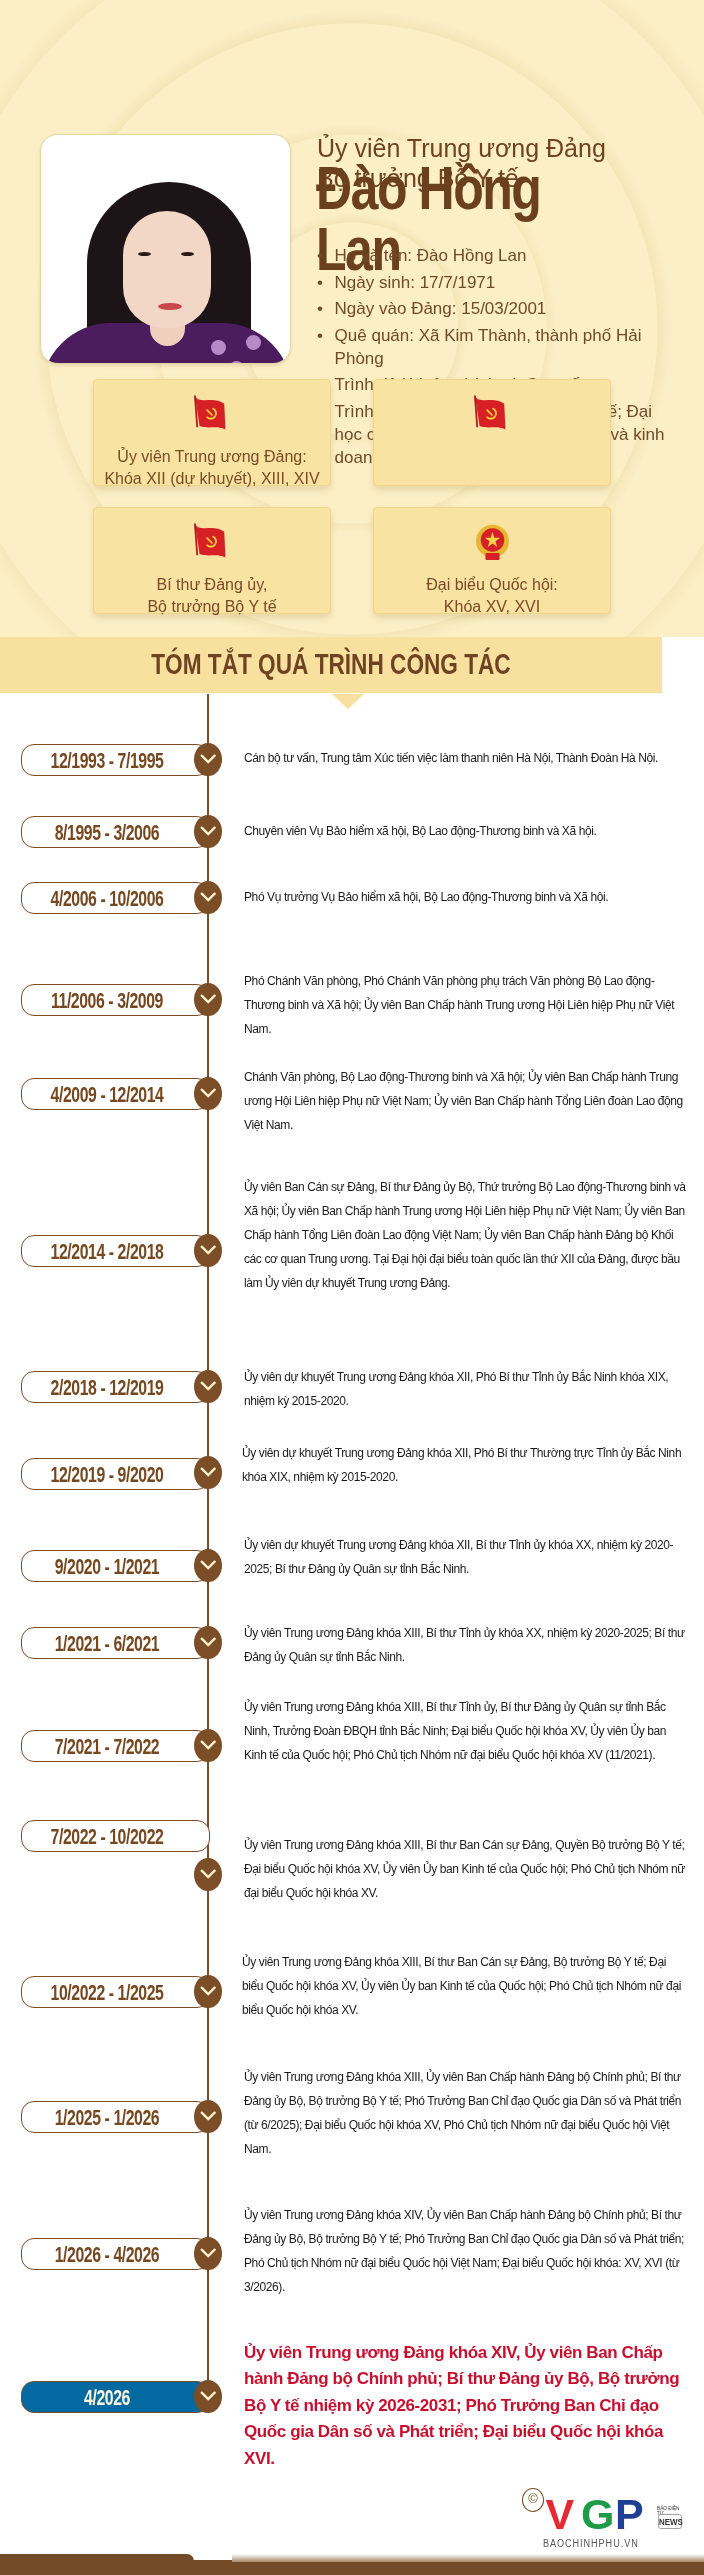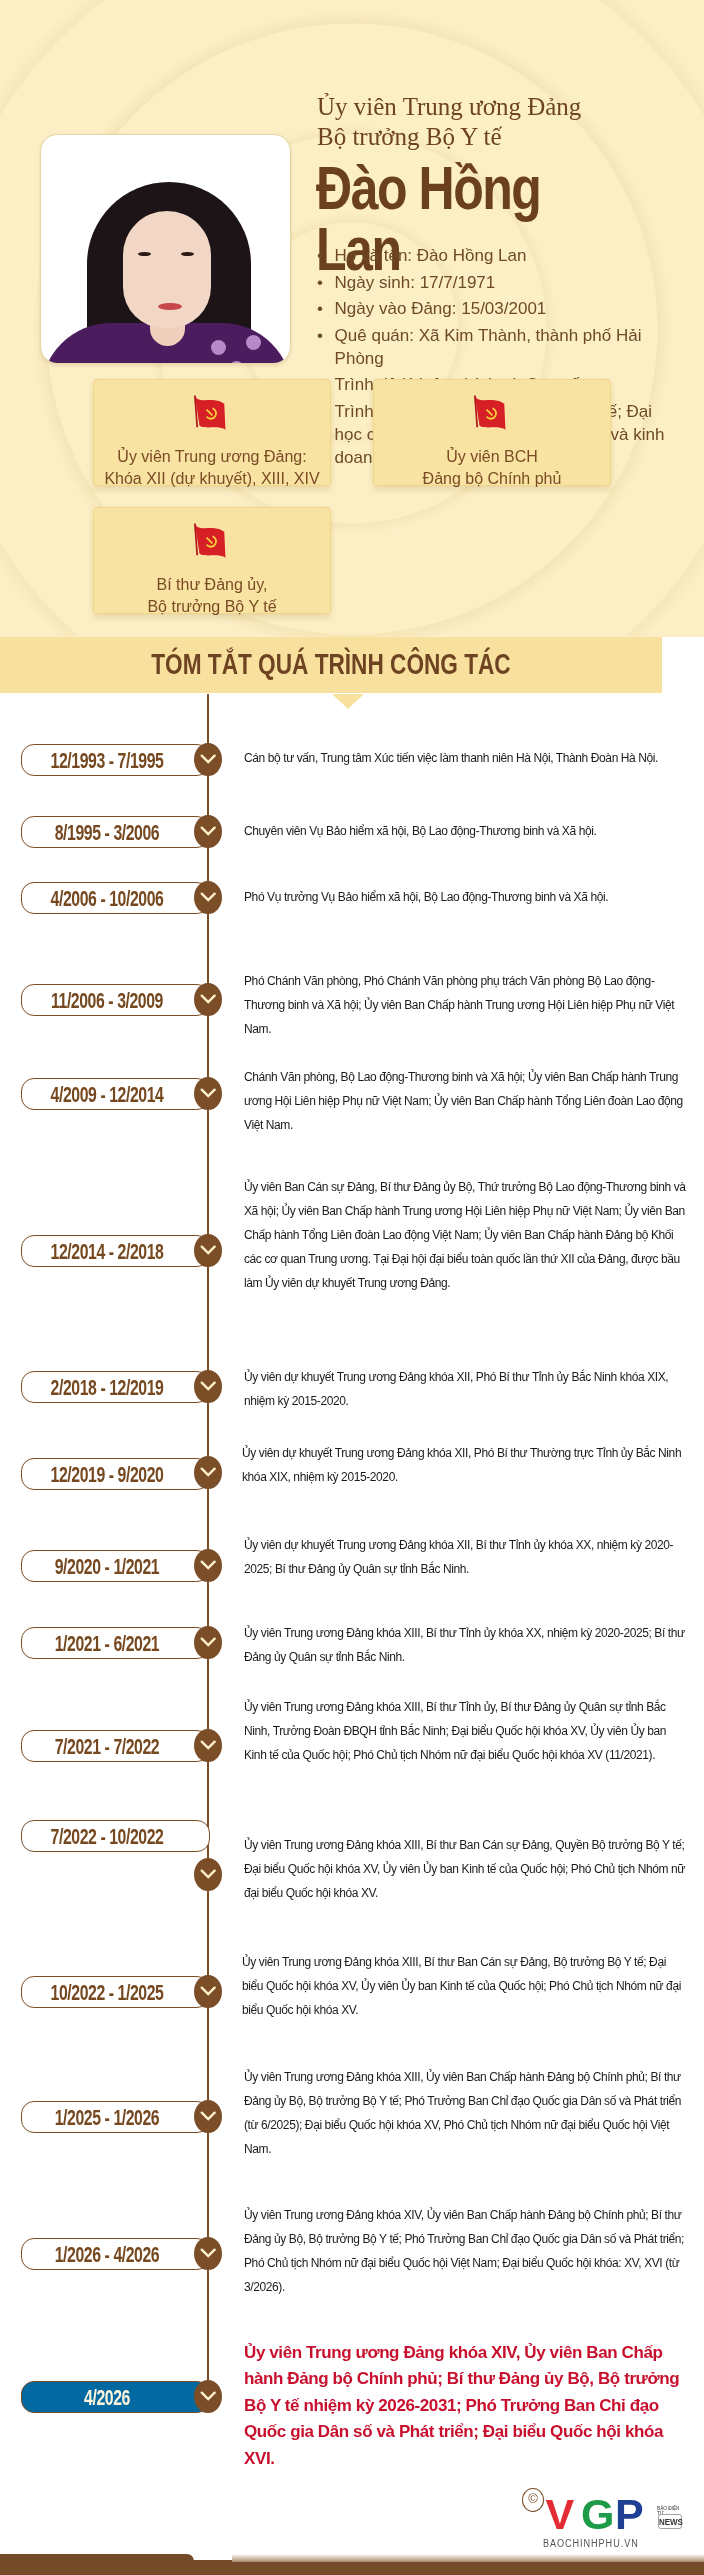--- a/index.html
+++ b/index.html
@@ -16,21 +16,21 @@
     box-shadow: 0 1.2px 3.5px rgba(120,90,40,0.15);
   }
   .photo .hair { position: absolute; left: 46px; top: 47px; width: 164px; height: 200px; border-radius: 82px 82px 23.5px 23.5px; background: #1c1416; }
   .photo .face { position: absolute; left: 82px; top: 76px; width: 88px; height: 117px; border-radius: 44px 44px 41px 41px; background: #f3d7c6; }
   .photo .eye { position: absolute; top: 117px; width: 13px; height: 4.1px; border-radius: 50%; background: #2a1a16; }
   .photo .lips { position: absolute; left: 117px; top: 168px; width: 23.5px; height: 7px; border-radius: 50%; background: #c8474d; }
   .photo .dress { position: absolute; left: 0; top: 188px; width: 251px; height: 70px; border-radius: 94px 94px 0 0; background: #4b1d5e; }
   .photo .neck { position: absolute; left: 109px; top: 176px; width: 35px; height: 35px; background: #f0cfbd; border-radius: 0 0 17.6px 17.6px; }
   .photo .flower { position: absolute; width: 15.3px; height: 15.3px; border-radius: 50%; background: #b58ac6; }
 
-  .subtitle { position: absolute; left: 317px; font-family: Liberation Serif, serif; font-size: 25px; color: #6e4322; line-height: 1; }
+  .subtitle { position: absolute; left: 317px; font-family: Liberation Sans, sans-serif; font-size: 25px; color: #6e4322; line-height: 1; margin-top: 42px; }
   .name { position: absolute; left: 316px; top: 158px; font-family: "Liberation Sans", sans-serif; font-weight: bold; font-size: 61px; color: #6b401f; letter-spacing: -1.8px; transform: scaleX(0.82); transform-origin: left top; line-height: 1; }
   .bio { position: absolute; left: 317px; top: 244px; width: 364px; list-style: none; }
   .bio li { font-size: 17px; color: #6e4a28; line-height: 23px; padding-left: 17.6px; position: relative; margin-bottom: 3.5px; }
   .bio li .dot { position: absolute; left: 0; top: 0; }
 
   .card {
     position: absolute; width: 238px; height: 107px; border-radius: 4px;
     background: #f8e3a3; border: 1.2px solid #f0d58a;
     box-shadow: 0 3.5px 5.9px rgba(160,130,60,0.22);
     text-align: center;
@@ -108,38 +108,46 @@
         <div>Khóa XII (dự khuyết), XIII, XIV</div>
       </div>
   </div>
 
   <div class="card" style="left:373px;top:379px;">
     <svg class="icon" viewBox="0 0 80 80">
       <path d="M10 6 L14 12 C30 18 42 8 60 20 L62 64 C46 56 34 64 18 58 Z" fill="#d71f26"></path>
       <path d="M10 6 L14 60" stroke="#b5161c" stroke-width="3"></path>
       <path d="M30 30 l10 10 M40 28 a9 9 0 1 1 -10 14" stroke="#f6d23a" stroke-width="3" fill="none"></path>
     </svg>
-    <div class="txt">
-        <div>Ủy viên BCH</div>
-        <div>Đảng bộ Chính phủ</div>
-      </div>
   </div>
 
   <div class="card" style="left:93px;top:507px;">
     <svg class="icon" viewBox="0 0 80 80">
       <path d="M10 6 L14 12 C30 18 42 8 60 20 L62 64 C46 56 34 64 18 58 Z" fill="#d71f26"></path>
       <path d="M10 6 L14 60" stroke="#b5161c" stroke-width="3"></path>
       <path d="M30 30 l10 10 M40 28 a9 9 0 1 1 -10 14" stroke="#f6d23a" stroke-width="3" fill="none"></path>
     </svg>
     <div class="txt">
         <div>Bí thư Đảng ủy,</div>
         <div>Bộ trưởng Bộ Y tế</div>
       </div>
   </div>
 
+  <div class="card" style="left:373px;top:507px;">
+    <svg class="icon" viewBox="0 0 80 80">
+      <circle cx="40" cy="36" r="28" fill="#e8b731"></circle>
+      <circle cx="40" cy="34" r="20" fill="#d42027"></circle>
+      <polygon points="40,20 43,30 53,30 45,36 48,46 40,40 32,46 35,36 27,30 37,30" fill="#f7d548"></polygon>
+      <rect x="28" y="56" width="24" height="12" rx="2" fill="#d42027"></rect>
+    </svg>
+    <div class="txt">
+        <div>Đại biểu Quốc hội:</div>
+        <div>Khóa XV, XVI</div>
+      </div>
+  </div>
 </div>
 
 <div class="band">
   <div class="title">TÓM TẮT QUÁ TRÌNH CÔNG TÁC</div>
 </div>
 <div class="band-notch"></div>
 
 <div class="vline"></div>
 
 <div class="pill" style="top:744px;">

